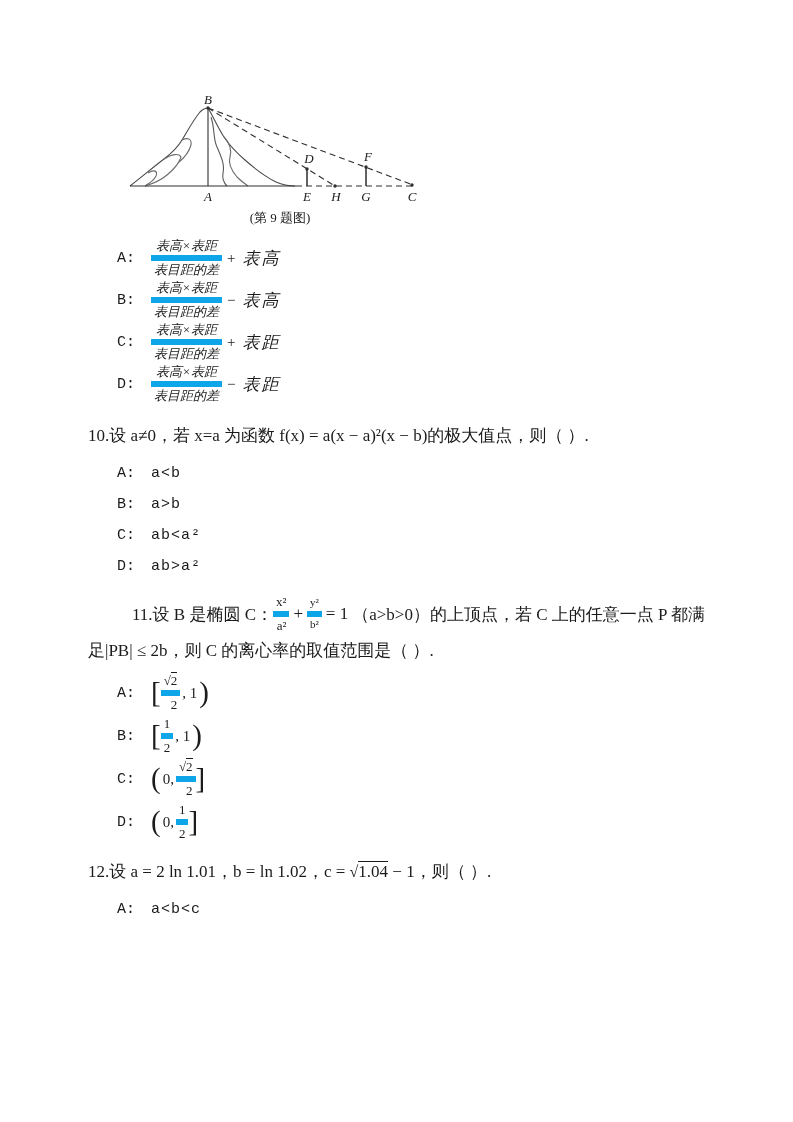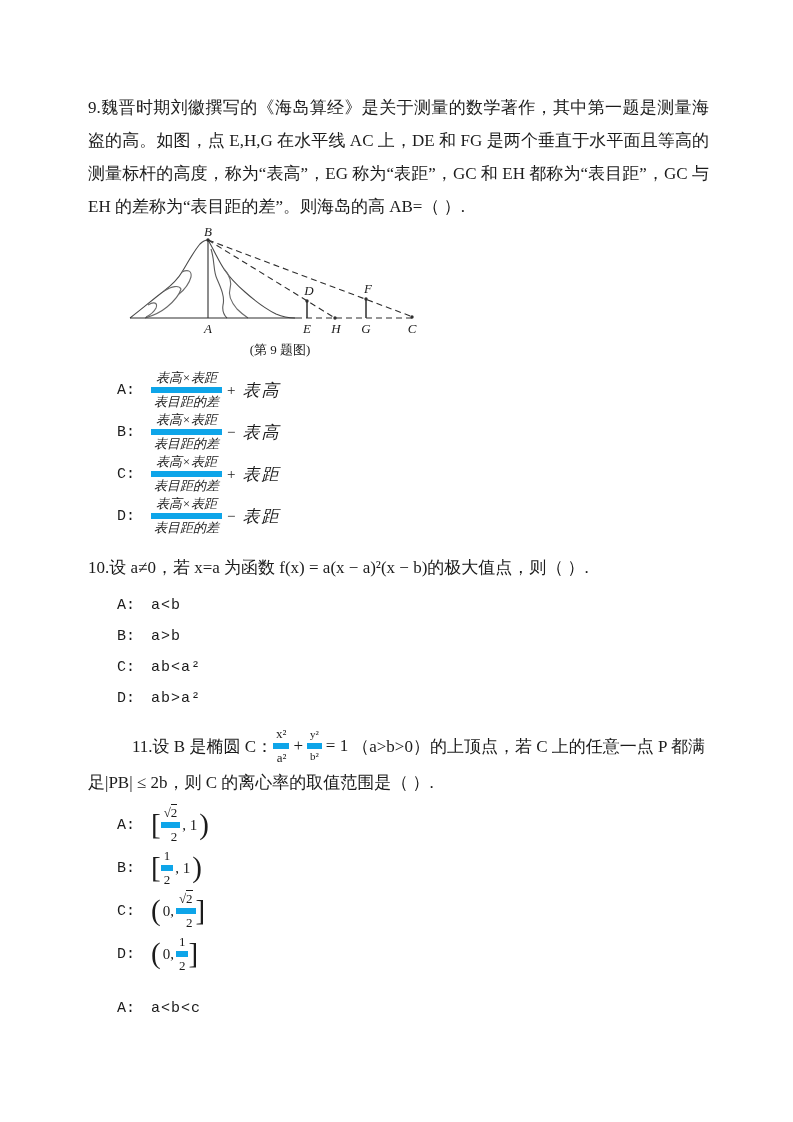--- a/index.html
+++ b/index.html
@@ -46,21 +46,20 @@
   .sp8  { height:8px; }
   .sp12 { height:12px; }
   .sp6  { height:6px; }
 </style>
 </head>
 <body>
 
 <div class="page">
 
   <div>
-    <div class="stem">9.魏晋时期刘徽撰写的《海岛算经》是关于测量的数学著作，其中第一题是测量海盗的高。如图，点 E,H,G 在水平线 AC 上，DE 和 FG 是两个垂直于水平面且等高的测量标杆的高度，称为“表高”，EG 称为“表距”，GC 和 EH 都称为“表目距”，GC 与 EH 的差称为“表目距的差”。则海岛的高 AB=（ ）.</div>
 
     <div class="figure9">
       <svg width="345" height="134" viewBox="0 0 345 134">
         <g stroke="#4a4a4a" stroke-width="1.1" fill="none">
           <path d="M 12 91 C 26 80 38 70 46 64 C 55 57 60 52 64 45 C 70 35 76 24 82 17 C 85 14 88 13 90 13"></path>
           <path d="M 90 13 C 95 21 100 33 106 42 C 112 51 120 59 127 65 C 136 73 148 82 158 87 C 165 90 172 91 177 91"></path>
           <path d="M 46 64 C 54 59 61 58 63 62 C 61 69 55 75 49 80 C 43 85 34 89 27 91" stroke="#6b6b6b"></path>
           <path d="M 64 45 C 70 42 74 44 73 50 C 71 57 66 63 61 67" stroke="#6b6b6b"></path>
           <path d="M 93 22 C 97 34 95 44 99 52 C 103 61 107 70 105 78 C 104 84 106 88 109 91" stroke="#5a5a5a"></path>
           <path d="M 106 42 C 112 48 114 56 112 62 C 110 68 114 76 119 82 C 123 86 127 89 130 91" stroke="#6b6b6b"></path>
@@ -221,20 +220,21 @@
             <span class="den">2</span>
           </span>
         <span class="bracket">]</span>
       </div>
     </div>
   </div>
 
   <div class="sp8"></div>
 
   <div>
+    <div class="stem"><span class="math">12.设 a = 2 ln 1.01，b = ln 1.02，c = </span><span class="math sqrt-sign" style="font-size:16px;">√</span><span class="math radicand">1.04</span><span class="math"> − 1，则（ ）.</span></div>
     <div class="sp12"></div>
     <div>
       <div class="optline">
         <span class="opt-label">A:</span>
         <span class="m-text">a&lt;b&lt;c</span>
       </div>
     </div>
   </div>
 
 </div>

